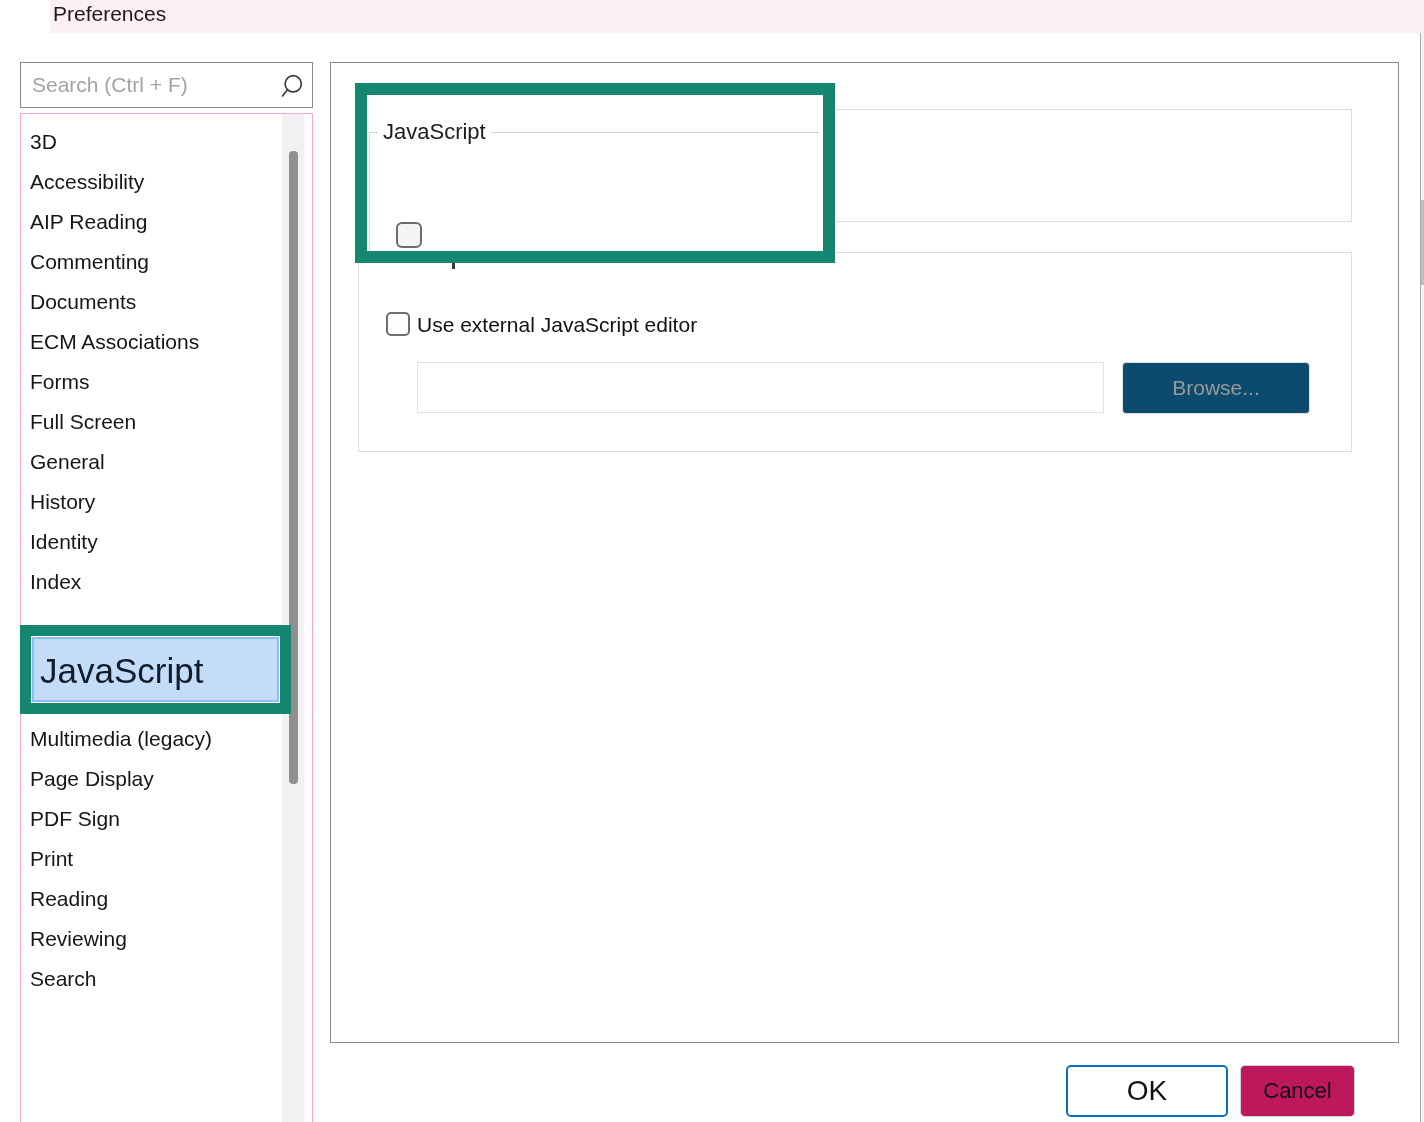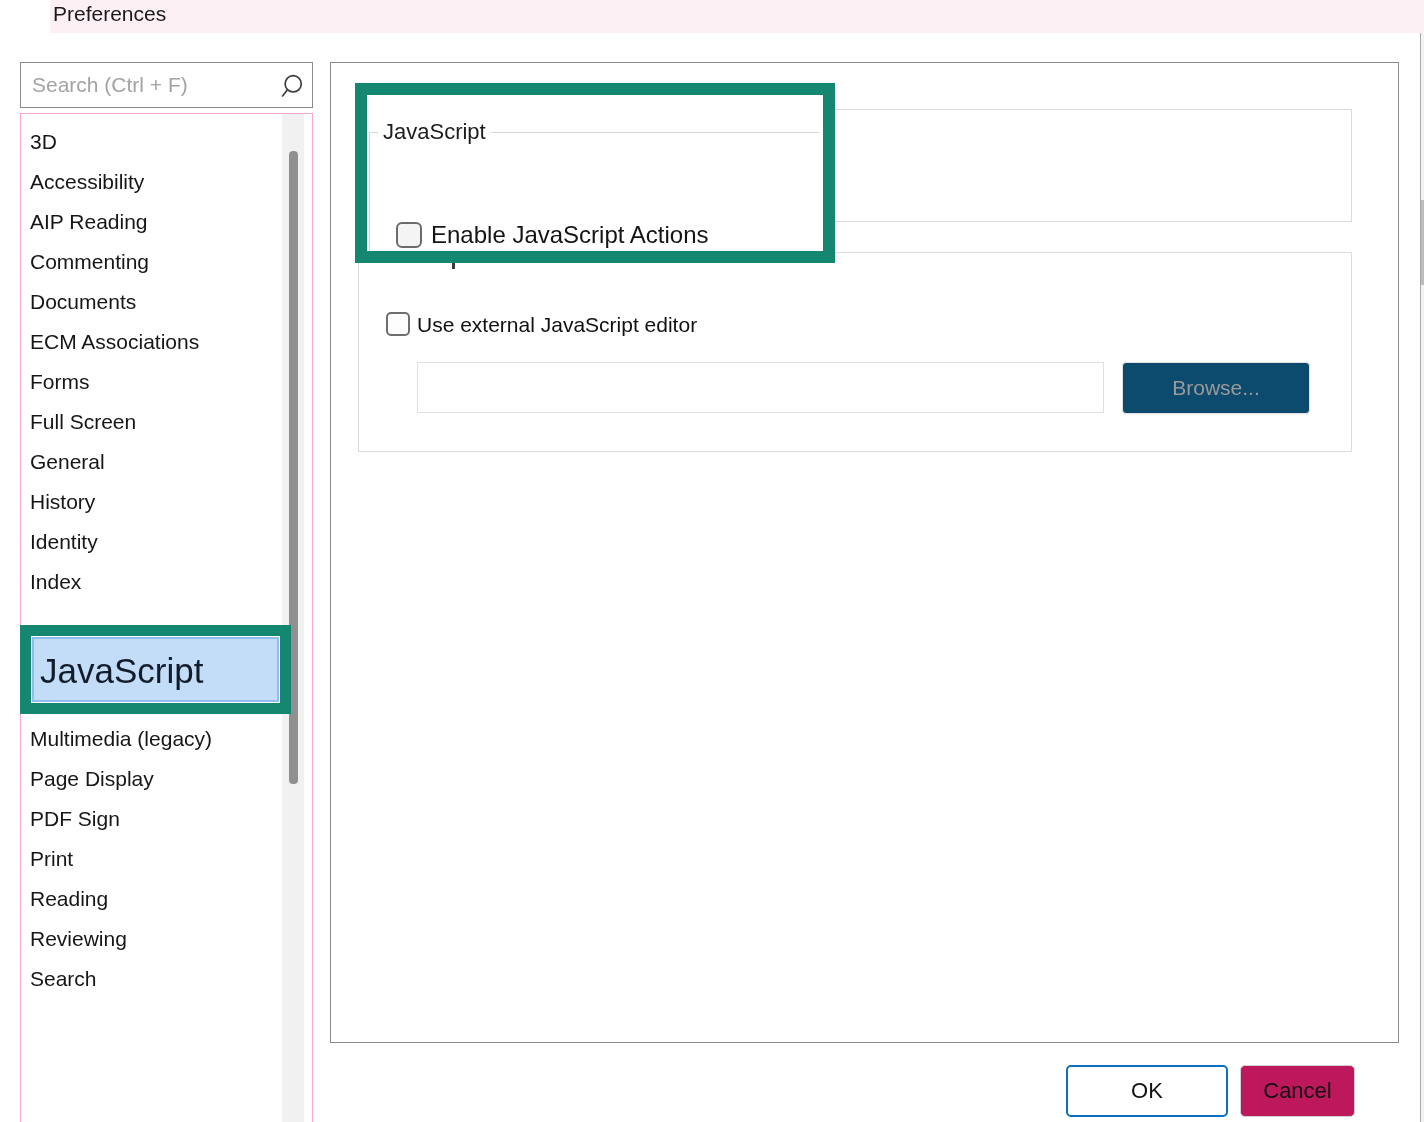--- a/index.html
+++ b/index.html
@@ -61,21 +61,21 @@
             border-radius:6px; background:#f4f4f4; cursor:pointer; }
   .enable-label { position:absolute; left:61px; top:88px; font-size:24px; color:#141414; }
 
   .anno2 { left:20px; top:625px; width:271px; height:89px; border:11px solid var(--green,#158770); background:#fff; z-index:6; }
   .sel-item { position:absolute; left:1px; top:1px; width:247px; height:65px; background:var(--selbg,#c3ddf9);
               border:2px solid var(--selbd,#8fbdf0); cursor:pointer; }
   .sel-item span { position:absolute; left:6px; top:12px; font-size:35px; color:#121c2a; filter:blur(0.55px); }
 
   
   .ok-btn { left:1066px; top:1065px; width:162px; height:52px; background:#fff; border:2px solid var(--okblue,#0b6fc4);
-            border-radius:5px; font-size:22px; color:#111; display:flex; align-items:center; justify-content:center; cursor:pointer; }
+            border-radius:5px; font-size:28px; color:#111; display:flex; align-items:center; justify-content:center; cursor:pointer; }
   .cancel-btn { left:1240px; top:1065px; width:115px; height:52px; background:#be185d; border:1px solid #d0d0d0;
             border-radius:5px; font-size:22px; color:#111; display:flex; align-items:center; justify-content:center; cursor:pointer; }
 </style>
 </head>
 <body>
 
 <div class="abs titlebar">
   <div class="title">Preferences</div>
   <div class="close-btn">
     <svg width="24" height="24" viewBox="0 0 24 24">
@@ -136,21 +136,20 @@
 <input class="abs path-input" type="text" value="" style="">
 <div class="abs browse-btn">
   <span>Browse...</span>
 </div>
 
 <div class="abs anno1">
   <div class="anno1-inner">
     <div class="mini-fs">
       <div class="mini-legend">JavaScript</div>
       <div class="cb-big" role="checkbox" aria-checked="false"></div>
-      <div class="enable-label">Enable JavaScript Actions</div>
     </div>
   </div>
 </div>
 
 <div class="abs anno2">
   <div class="sel-item">
     <span>JavaScript</span>
   </div>
 </div>
 

